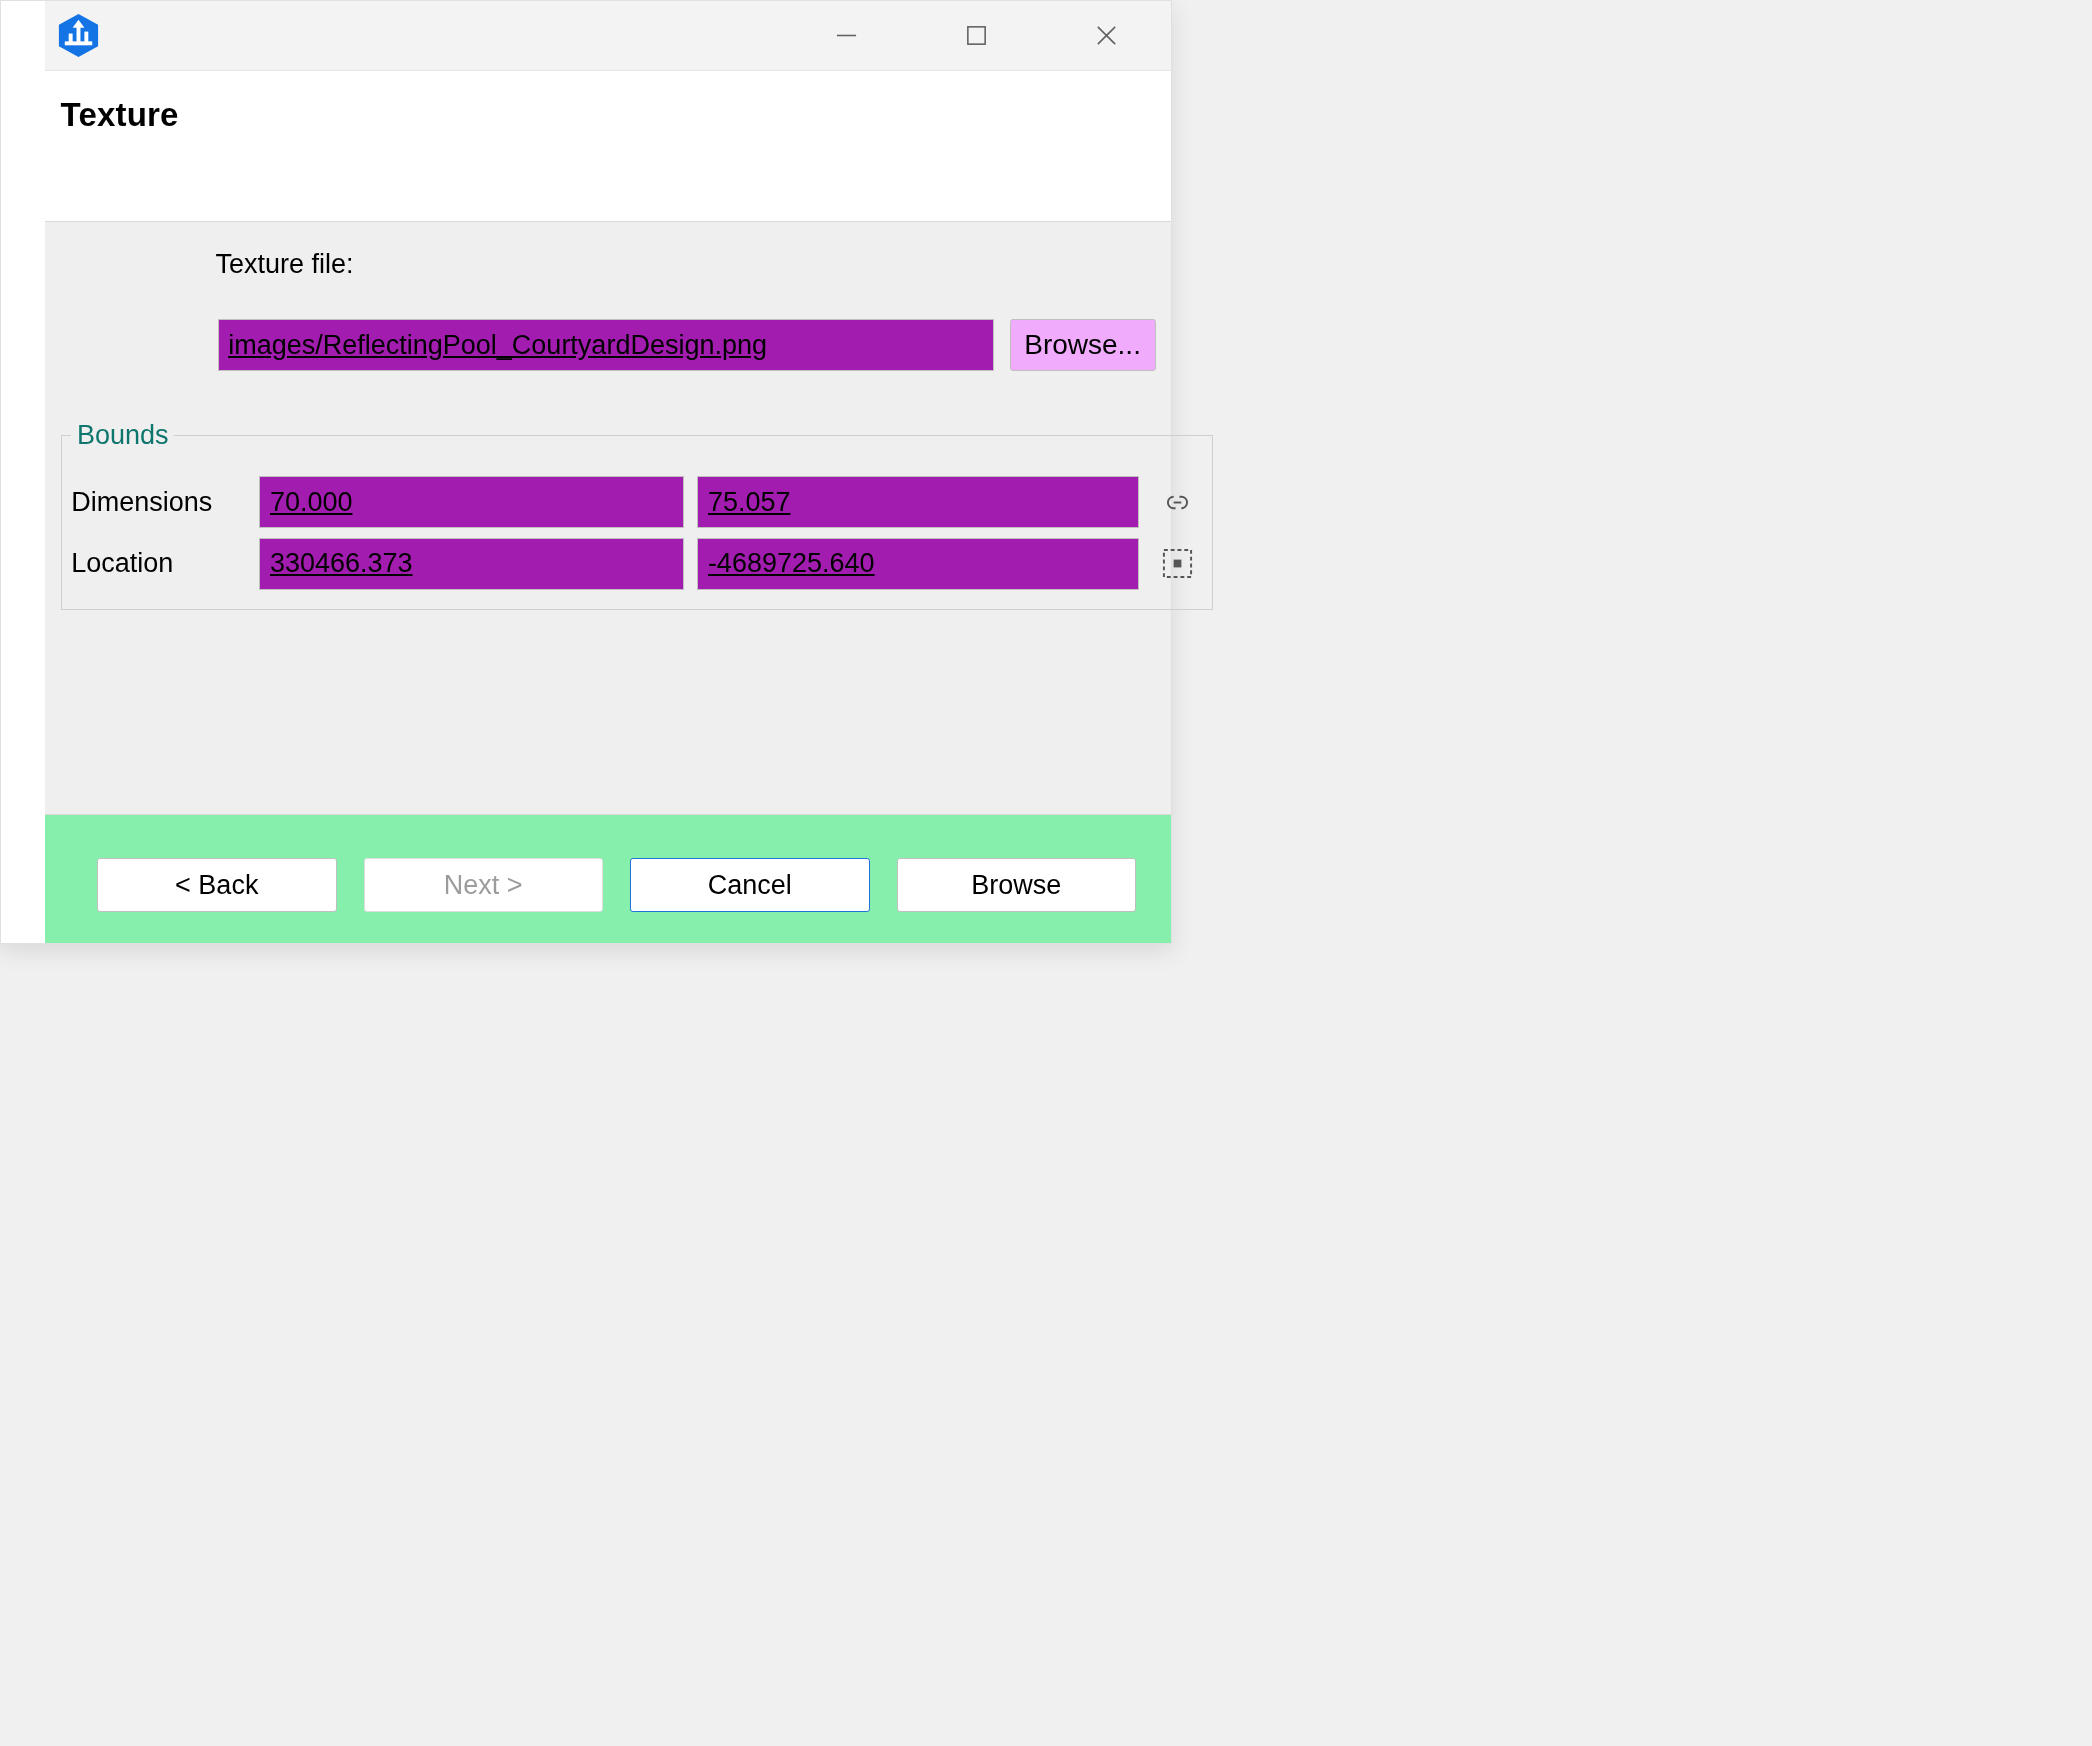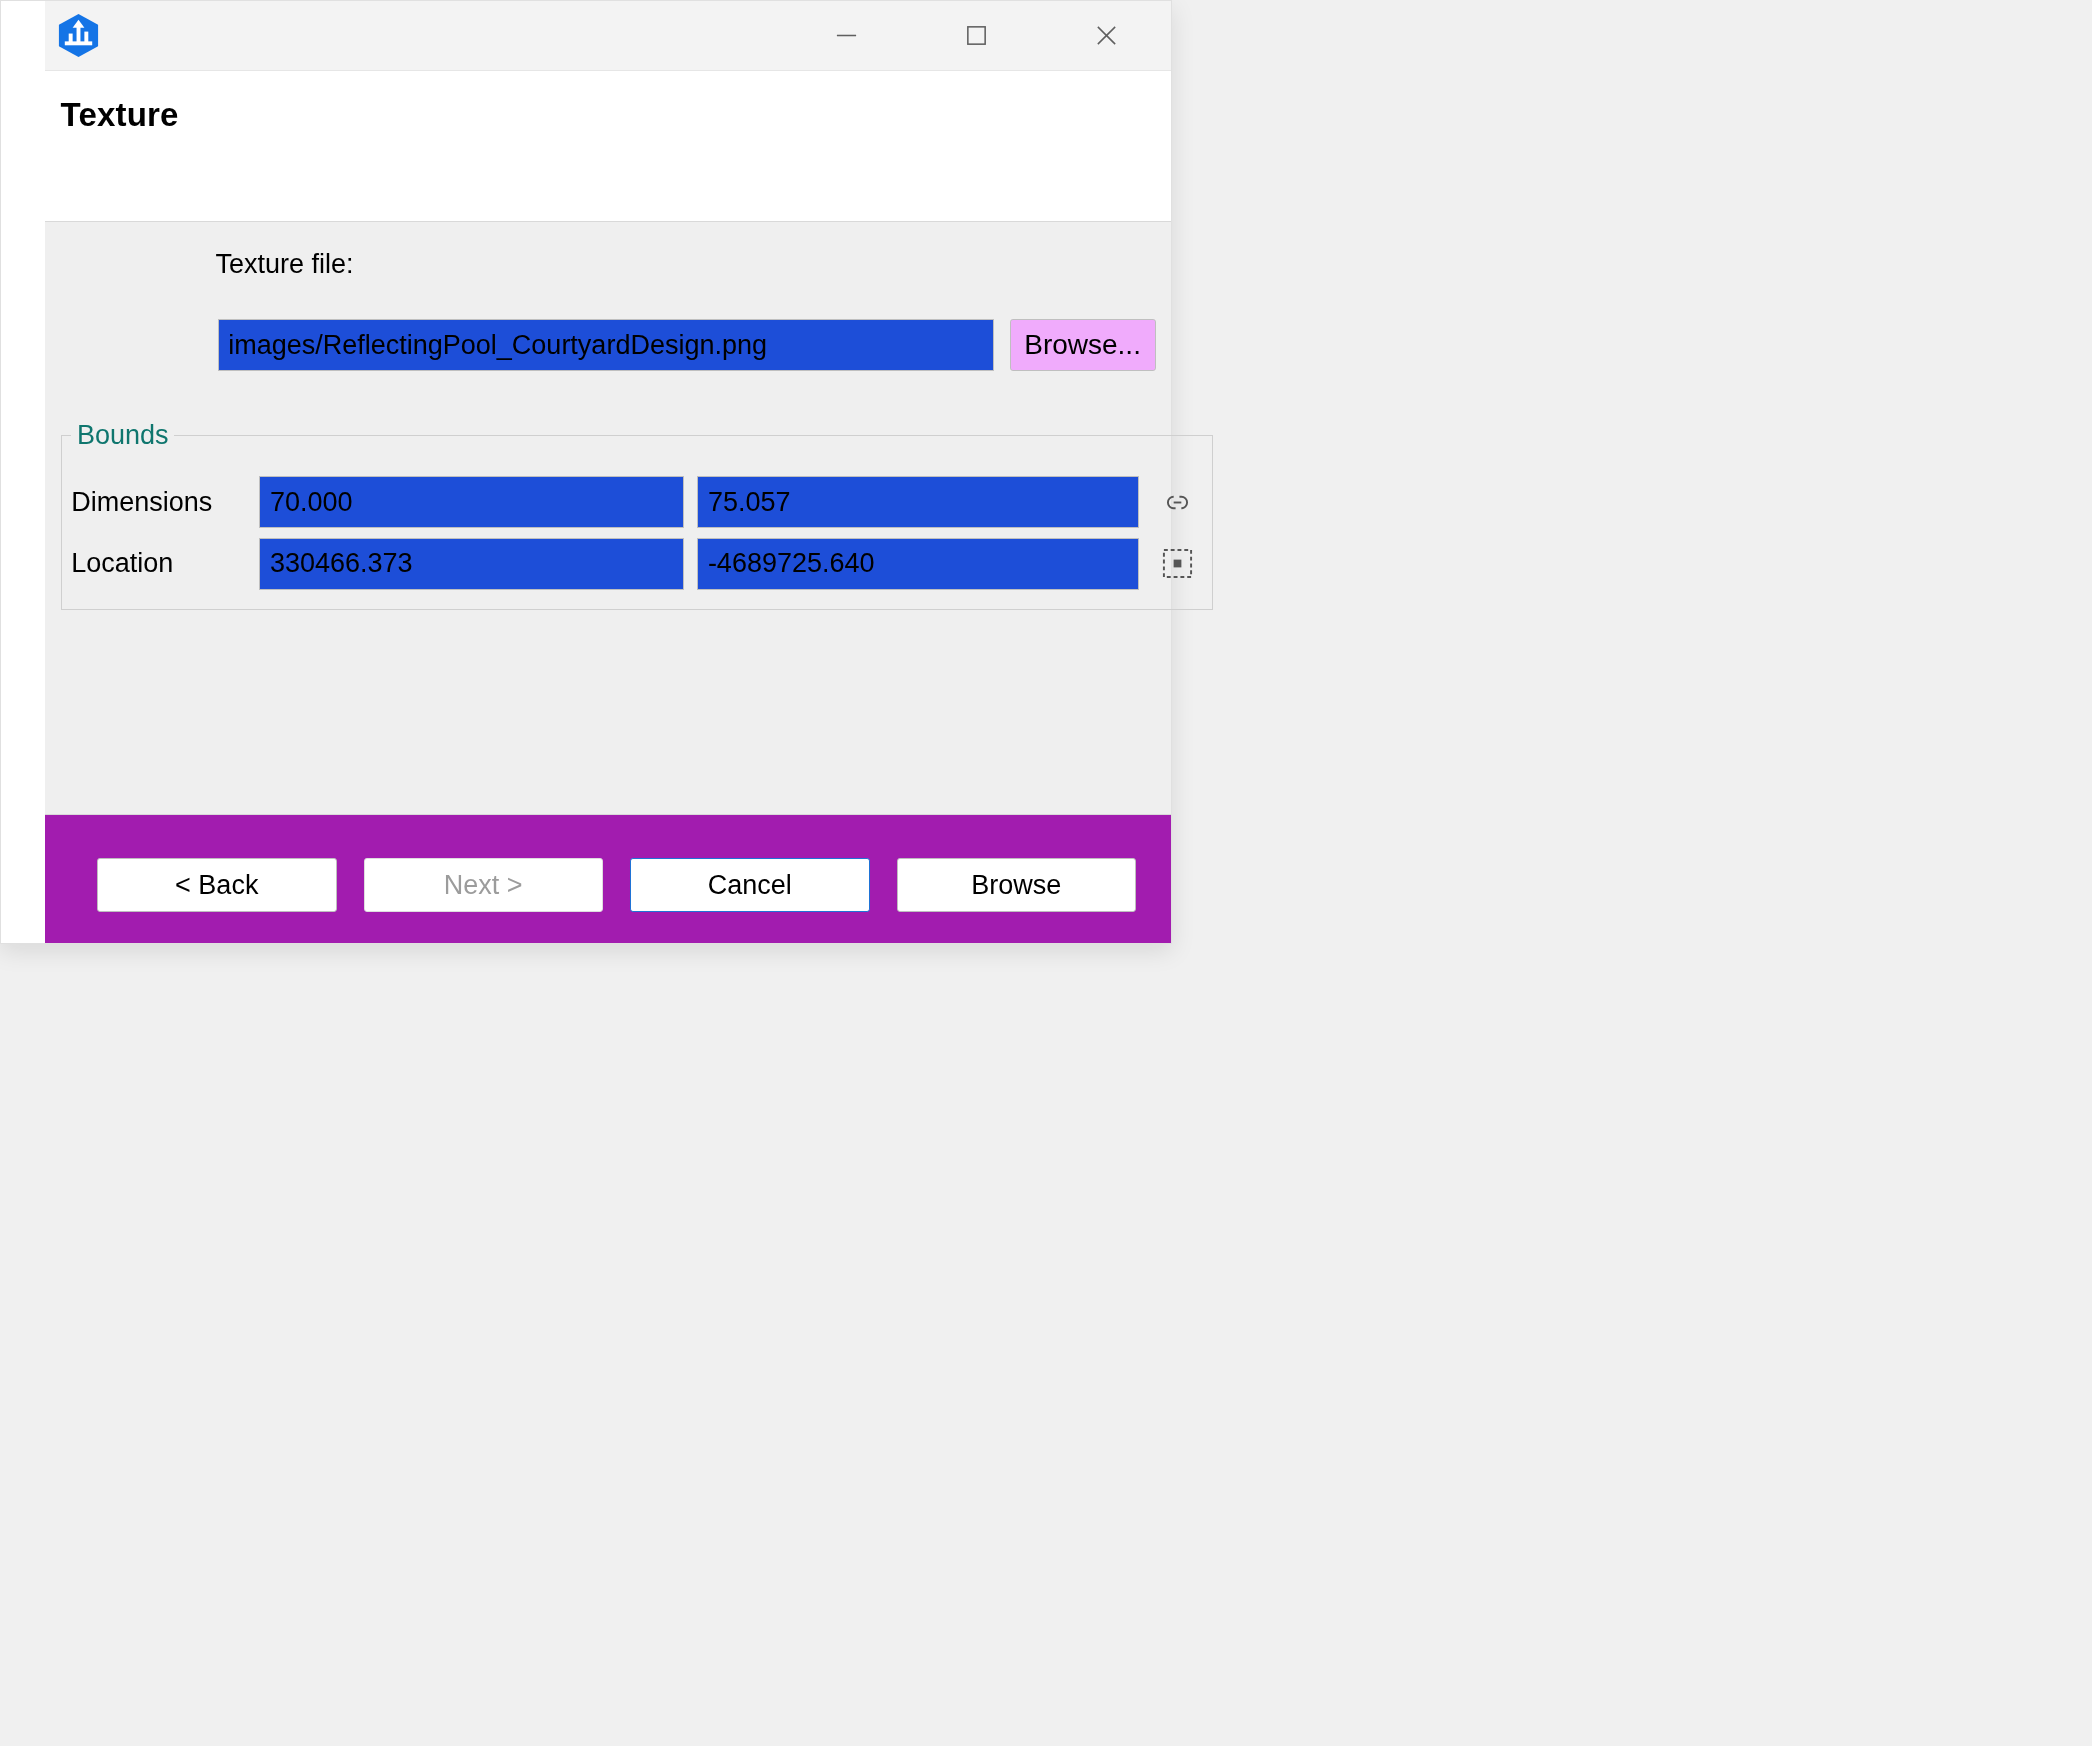--- a/index.html
+++ b/index.html
@@ -79,23 +79,24 @@
   .file-row {
     margin-top: 39px;
     margin-left: 157px;
     gap: 15.5px;
     align-items: center;
   }
   input.txt {
     font-size: 27px;
     padding: 5.8px 9.7px;
     border: 1px solid #bfbfbf;
-    background: #1d4ed8;
+    background: #a21caf;
     height: 52px;
     font-family: inherit;
+    text-decoration: underline;
   }
   .file-input { width: 833px; }
   .browse-btn {
     font-size: 28px;
     height: 52px;
     padding: 0 13.6px;
     border: 1px solid #bfbfbf;
     background: #f0abfc;
     border-radius: 2.9px;
     cursor: pointer;
@@ -122,21 +123,21 @@
   .bounds-row .lbl {
     font-size: 27px;
     color: #000;
   }
   .bounds-row input.txt { width: 100%; }
   .ico-cell { display: flex; align-items: center; justify-content: center; }
   .ico-cell svg { width: 35px; height: 23px; }
   .ico-cell.loc svg { width: 33px; height: 33px; }
   
   .button-bar {
-    background: #a21caf;
+    background: #86efac;
     border-top: 1px solid #d9d9d9;
     padding: 43px 35px 31px 52px;
     display: grid;
     grid-template-columns: repeat(4, 1fr);
     column-gap: 27px;
   }
   .wiz-btn {
     height: 54px;
     font-size: 27px;
     border: 1px solid #bfbfbf;

